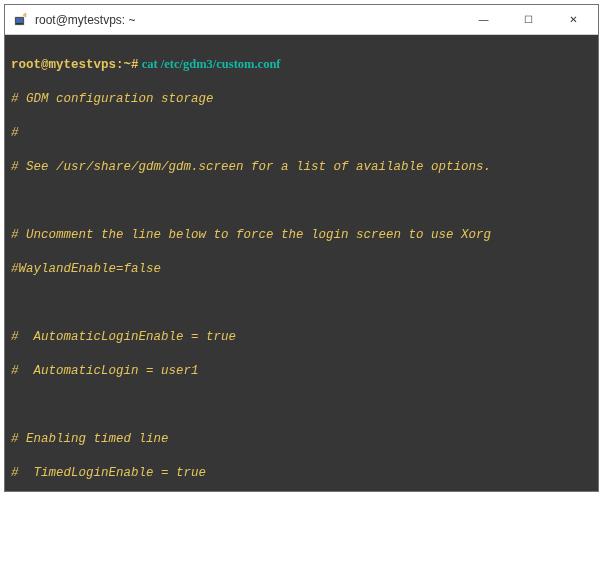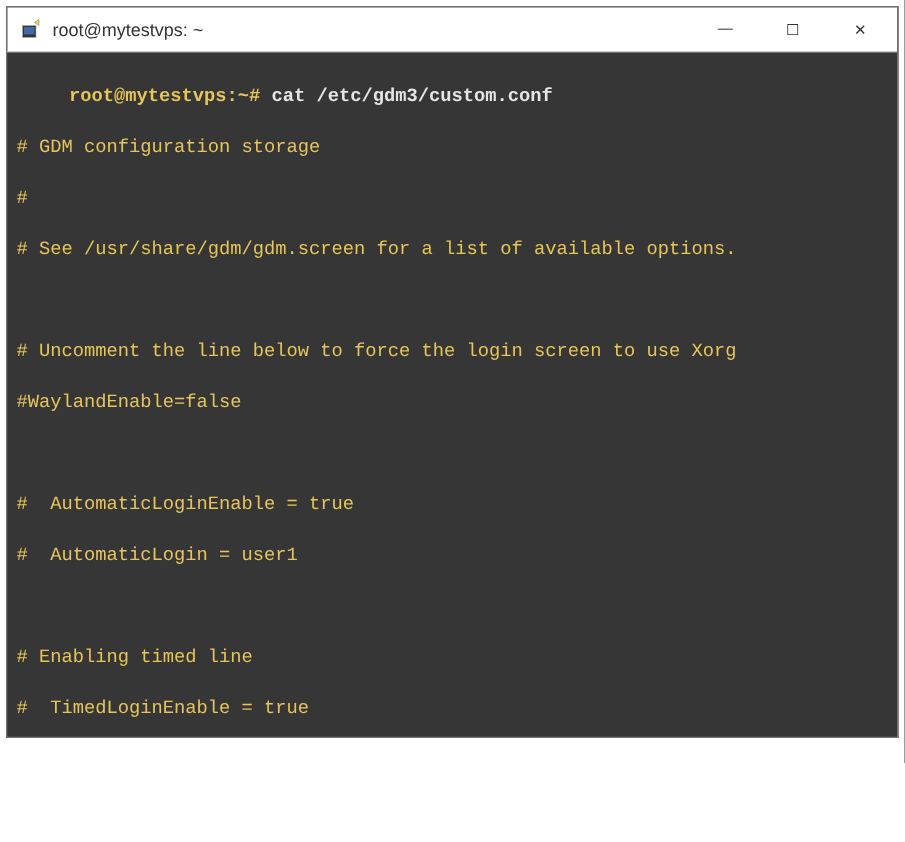--- a/index.html
+++ b/index.html
@@ -57,23 +57,23 @@
     flex: 1;
     background: #363636;
     padding: 4px 6px;
     font-size: 12.5px;
     line-height: 17px;
     color: #e6c55b;
     font-family: "Consolas", "Courier New", monospace;
     overflow: hidden;
     white-space: pre;
   }
-  .prompt-host { color: #e6c55b; font-weight: bold; margin-left: 35px; }
-  .prompt-cmd { color: #e5e5e5; font-weight: bold;}
-  .file-content { color: #e6c55b; }
+  .prompt-host { color: #e6c55b; font-weight: bold; }
+  .prompt-cmd { color: #14b8a6; font-weight: bold; font-family: Liberation Serif, serif;}
+  .file-content { color: #e6c55b; font-style: italic; }
   .line { min-height: 17px; }
 </style>
 </head>
 <body>
 
 <div class="window">
   <div class="titlebar">
     <span class="titlebar-icon">
       <svg width="16" height="16" viewBox="0 0 16 16">
         <rect x="2" y="5" width="9" height="8" fill="#333" stroke="#aaa" stroke-width="0.5"></rect>

